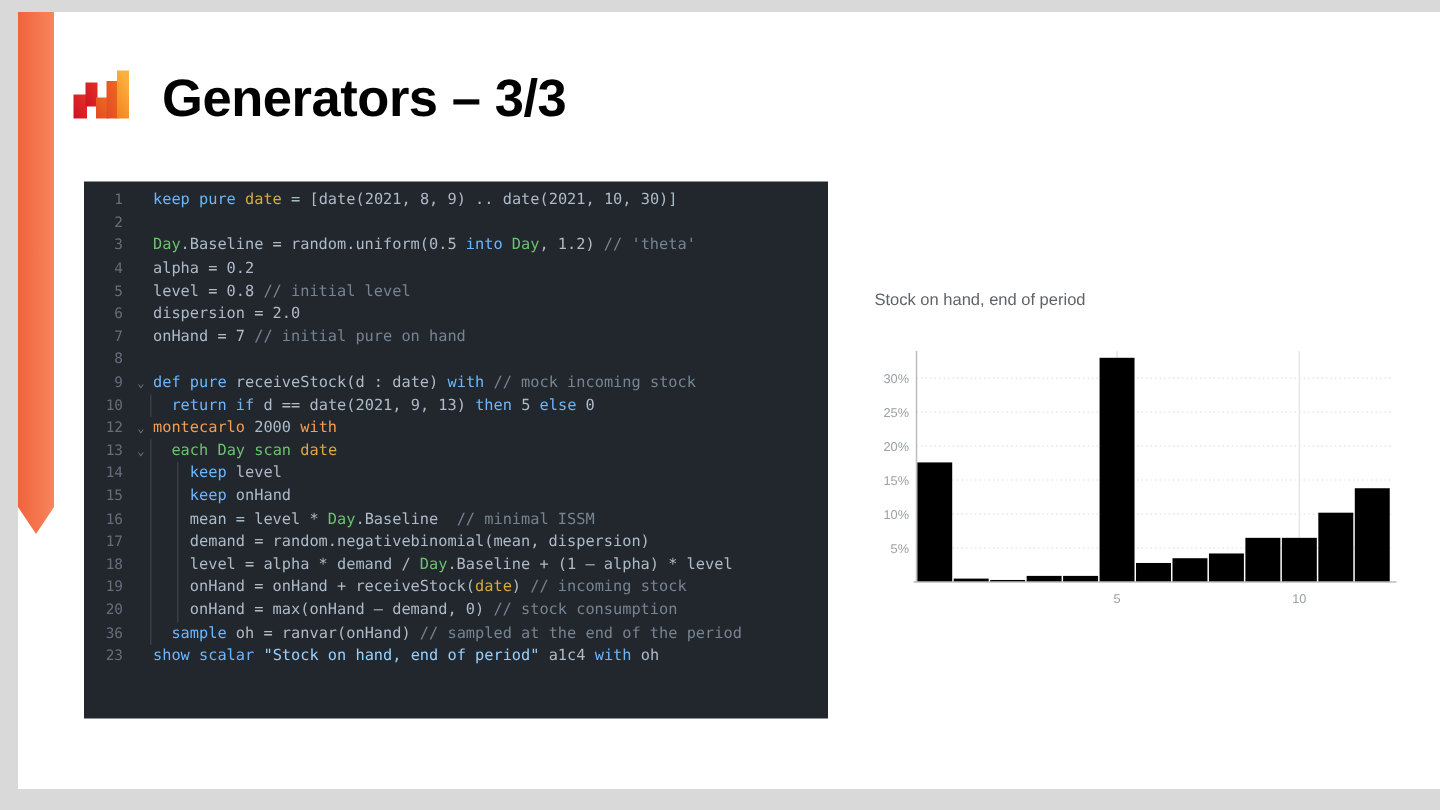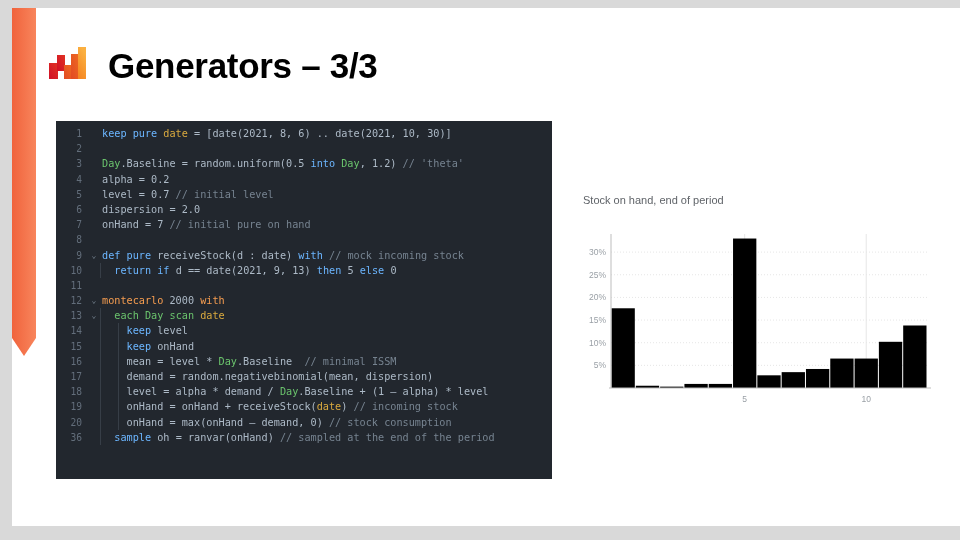--- a/index.html
+++ b/index.html
@@ -179,41 +179,41 @@
           <rect x="18" y="22" width="8" height="14" fill="url(#lg2)"></rect>
           <rect x="25" y="11" width="8" height="25" fill="url(#lg2)"></rect>
           <rect x="32" y="4" width="8" height="32" fill="url(#lg3)"></rect>
         </svg>
       </span>
       <span class="title-text">Generators – 3/3</span>
     </div>
 
     <div class="code-block">
       <div class="code-inner" id="code-inner">
-          <div class="code-line"><span class="ln">1</span><span class="fold"></span><span class="code-text"><span class="k">keep </span><span class="k">pure </span><span class="yl">date</span><span> = [</span><span>date</span><span>(2021, 8, 6) .. </span><span>date</span><span>(2021, 10, 30)]</span></span></div>
+          <div class="code-line"><span class="ln">1</span><span class="fold"></span><span class="code-text"><span class="k">keep </span><span class="k">pure </span><span class="yl">date</span><span> = [</span><span>date</span><span>(2021, 8, 9) .. </span><span>date</span><span>(2021, 10, 30)]</span></span></div>
           <div class="code-line"><span class="ln">2</span><span class="fold"></span><span class="code-text"></span></div>
           <div class="code-line"><span class="ln">3</span><span class="fold"></span><span class="code-text"><span class="ty">Day</span><span>.Baseline = random.uniform(0.5 </span><span class="k">into</span><span> </span><span class="ty">Day</span><span>, 1.2) </span><span class="cm">// 'theta'</span></span></div>
           <div class="code-line"><span class="ln">4</span><span class="fold"></span><span class="code-text"><span>alpha = 0.2</span></span></div>
-          <div class="code-line"><span class="ln">5</span><span class="fold"></span><span class="code-text"><span>level = 0.7 </span><span class="cm">// initial level</span></span></div>
+          <div class="code-line"><span class="ln">5</span><span class="fold"></span><span class="code-text"><span>level = 0.8 </span><span class="cm">// initial level</span></span></div>
           <div class="code-line"><span class="ln">6</span><span class="fold"></span><span class="code-text"><span>dispersion = 2.0</span></span></div>
           <div class="code-line"><span class="ln">7</span><span class="fold"></span><span class="code-text"><span>onHand = 7 </span><span class="cm">// initial pure on hand</span></span></div>
           <div class="code-line"><span class="ln">8</span><span class="fold"></span><span class="code-text"></span></div>
           <div class="code-line"><span class="ln">9</span><span class="fold">⌄</span><span class="code-text"><span class="k">def </span><span class="k">pure </span><span>receiveStock(d : </span><span>date</span><span>) </span><span class="k">with</span><span> </span><span class="cm">// mock incoming stock</span></span></div>
           <div class="code-line" style="position: relative;"><span class="ln">10</span><span class="fold"></span><span class="code-text"><span>  </span><span class="k">return</span><span> </span><span class="k">if</span><span> d == </span><span>date</span><span>(2021, 9, 13) </span><span class="k">then</span><span> 5 </span><span class="k">else</span><span> 0</span></span><span style="position: absolute; left: 44px; width: 1px; height: 15.2px; background: rgb(55, 62, 71);"></span></div>
-          <div class="code-line"><span class="ln">11</span><span class="fold"></span><span class="code-text"></span></div>
           <div class="code-line"><span class="ln">12</span><span class="fold">⌄</span><span class="code-text"><span class="kw">montecarlo</span><span> 2000 </span><span class="kw">with</span></span></div>
           <div class="code-line" style="position: relative;"><span class="ln">13</span><span class="fold">⌄</span><span class="code-text"><span>  </span><span class="ty">each</span><span> </span><span class="ty">Day</span><span> </span><span class="ty">scan</span><span> </span><span class="yl">date</span></span><span style="position: absolute; left: 44px; width: 1px; height: 15.2px; background: rgb(55, 62, 71);"></span></div>
           <div class="code-line" style="position: relative;"><span class="ln">14</span><span class="fold"></span><span class="code-text"><span>    </span><span class="k">keep</span><span> level</span></span><span style="position: absolute; left: 44px; width: 1px; height: 15.2px; background: rgb(55, 62, 71);"></span><span style="position: absolute; left: 62px; width: 1px; height: 15.2px; background: rgb(55, 62, 71);"></span></div>
           <div class="code-line" style="position: relative;"><span class="ln">15</span><span class="fold"></span><span class="code-text"><span>    </span><span class="k">keep</span><span> onHand</span></span><span style="position: absolute; left: 44px; width: 1px; height: 15.2px; background: rgb(55, 62, 71);"></span><span style="position: absolute; left: 62px; width: 1px; height: 15.2px; background: rgb(55, 62, 71);"></span></div>
           <div class="code-line" style="position: relative;"><span class="ln">16</span><span class="fold"></span><span class="code-text"><span>    mean = level * </span><span class="ty">Day</span><span>.Baseline  </span><span class="cm">// minimal ISSM</span></span><span style="position: absolute; left: 44px; width: 1px; height: 15.2px; background: rgb(55, 62, 71);"></span><span style="position: absolute; left: 62px; width: 1px; height: 15.2px; background: rgb(55, 62, 71);"></span></div>
           <div class="code-line" style="position: relative;"><span class="ln">17</span><span class="fold"></span><span class="code-text"><span>    demand = random.negativebinomial(mean, dispersion)</span></span><span style="position: absolute; left: 44px; width: 1px; height: 15.2px; background: rgb(55, 62, 71);"></span><span style="position: absolute; left: 62px; width: 1px; height: 15.2px; background: rgb(55, 62, 71);"></span></div>
           <div class="code-line" style="position: relative;"><span class="ln">18</span><span class="fold"></span><span class="code-text"><span>    level = alpha * demand / </span><span class="ty">Day</span><span>.Baseline + (1 – alpha) * level</span></span><span style="position: absolute; left: 44px; width: 1px; height: 15.2px; background: rgb(55, 62, 71);"></span><span style="position: absolute; left: 62px; width: 1px; height: 15.2px; background: rgb(55, 62, 71);"></span></div>
           <div class="code-line" style="position: relative;"><span class="ln">19</span><span class="fold"></span><span class="code-text"><span>    onHand = onHand + </span><span>receiveStock</span><span>(</span><span class="yl">date</span><span>) </span><span class="cm">// incoming stock</span></span><span style="position: absolute; left: 44px; width: 1px; height: 15.2px; background: rgb(55, 62, 71);"></span><span style="position: absolute; left: 62px; width: 1px; height: 15.2px; background: rgb(55, 62, 71);"></span></div>
           <div class="code-line" style="position: relative;"><span class="ln">20</span><span class="fold"></span><span class="code-text"><span>    onHand = max(onHand – demand, 0) </span><span class="cm">// stock consumption</span></span><span style="position: absolute; left: 44px; width: 1px; height: 15.2px; background: rgb(55, 62, 71);"></span><span style="position: absolute; left: 62px; width: 1px; height: 15.2px; background: rgb(55, 62, 71);"></span></div>
           <div class="code-line" style="position: relative;"><span class="ln">36</span><span class="fold"></span><span class="code-text"><span>  </span><span class="k">sample</span><span> oh = ranvar(onHand) </span><span class="cm">// sampled at the end of the period</span></span><span style="position: absolute; left: 44px; width: 1px; height: 15.2px; background: rgb(55, 62, 71);"></span></div>
+          <div class="code-line"><span class="ln">23</span><span class="fold"></span><span class="code-text"><span class="k">show </span><span class="k">scalar</span><span> </span><span class="st">"Stock on hand, end of period"</span><span> a1c4 </span><span class="k">with</span><span> oh</span></span></div>
         </div>
     </div>
 
     <div class="chart-wrap">
       <div class="chart-title">Stock on hand, end of period</div>
       <svg class="chart-svg" id="chart-svg" width="360" height="190" viewBox="0 0 360 190">
           <line x1="34" y1="139.35294117647058" x2="350" y2="139.35294117647058" stroke="#e6e6e6" stroke-width="1" stroke-dasharray="1 2"></line>
           <text x="29" y="142.35294117647058" text-anchor="end" class="axis-label">5%</text>
           <line x1="34" y1="116.70588235294117" x2="350" y2="116.70588235294117" stroke="#e6e6e6" stroke-width="1" stroke-dasharray="1 2"></line>
           <text x="29" y="119.70588235294117" text-anchor="end" class="axis-label">10%</text>

